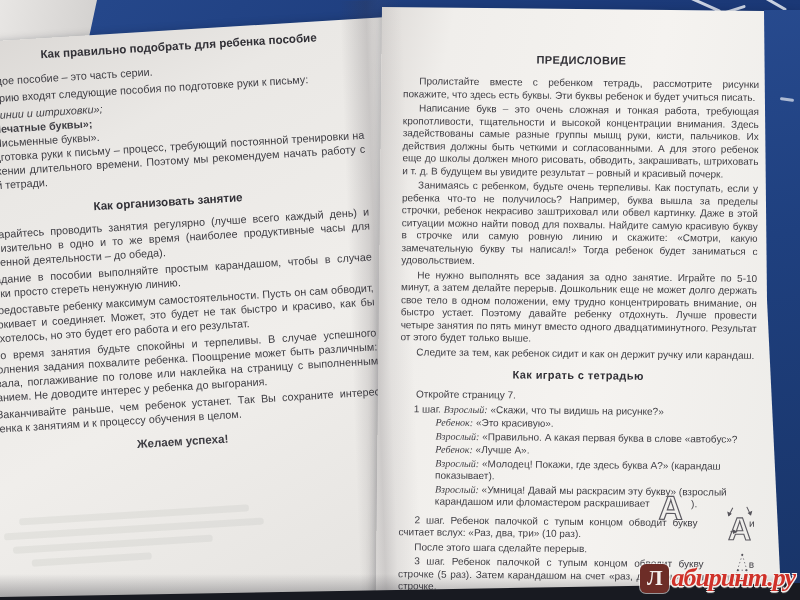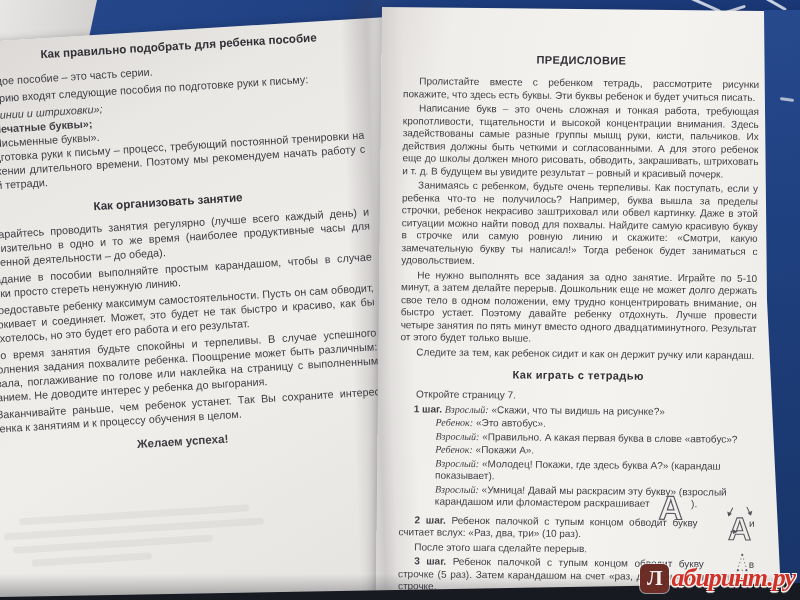--- a/index.html
+++ b/index.html
@@ -41,21 +41,21 @@
   .right-page h1.mid{margin:8px 0 7px 0;}
   .page p{margin:0 0 2px 0;text-indent:16px;}
   .left-page p{margin-bottom:3px;}
   .list-line{margin-left:12px;text-indent:0;text-align:left;}
   .it{font-style:italic;}
   .bd{font-weight:bold;}
   .closing{text-align:center;font-weight:bold;font-size:11.6px;margin-top:10px;text-indent:0;}
   .dialog{margin-left:36px;text-indent:0;text-align:left;margin-bottom:1px;}
   .dialog.first{margin-left:14px;}
   .speaker{font-style:italic;font-family:Liberation Serif, serif;}
-  .steplab{font-weight:bold;margin-top:36px;}
+  .steplab{font-weight:normal;margin-top:36px;}
   .steppara{text-indent:14px;margin-bottom:1px;}
   .note{text-indent:16px;margin:2px 0 8px 0;}
   .ghost{position:absolute;background:rgba(105,112,108,.08);height:7px;border-radius:3px;}
 
   
   .big-a{display:inline-block;width:30px;height:36px;vertical-align:middle;margin:-10px 3px -14px 3px;}
   .arrow-a{display:inline-block;width:34px;height:40px;vertical-align:middle;margin:-12px 3px -16px 3px;}
   .inline-dotted-a{display:inline-block;width:24px;height:30px;vertical-align:middle;margin:-8px 4px -12px 4px;}
   .letter-row{display:flex;align-items:flex-end;gap:30px;margin:5px 0 4px 40px;height:38px;}
 
@@ -129,29 +129,29 @@
     <h1 class="mid">Как играть с тетрадью</h1>
     <p style="text-align:left;">Откройте страницу 7.</p>
 
     <div class="dialog first">
       <span class="steplab">1 шаг.</span>
       <span class="speaker">Взрослый:</span>
       <span>«Скажи, что ты  видишь на рисунке?»</span>
     </div>
     <div class="dialog">
       <span class="speaker">Ребенок:</span>
-      <span>«Это автобус».</span>
+      <span>«Это красивую».</span>
     </div>
     <div class="dialog">
       <span class="speaker">Взрослый:</span>
       <span>«Правильно. А какая первая буква в слове «автобус»?</span>
     </div>
     <div class="dialog">
       <span class="speaker">Ребенок:</span>
-      <span>«Покажи А».</span>
+      <span>«Лучше А».</span>
     </div>
     <div class="dialog">
       <span class="speaker">Взрослый:</span>
       <span>«Молодец! Покажи, где здесь буква А?» (карандаш показывает).</span>
     </div>
     <div class="dialog">
       <span class="speaker">Взрослый:</span>
       <span>«Умница! Давай мы раскрасим эту букву» (взрослый карандашом или фломастером раскрашивает</span>
       <span class="big-a">
         <svg width="30" height="36" viewBox="0 0 34 40">

